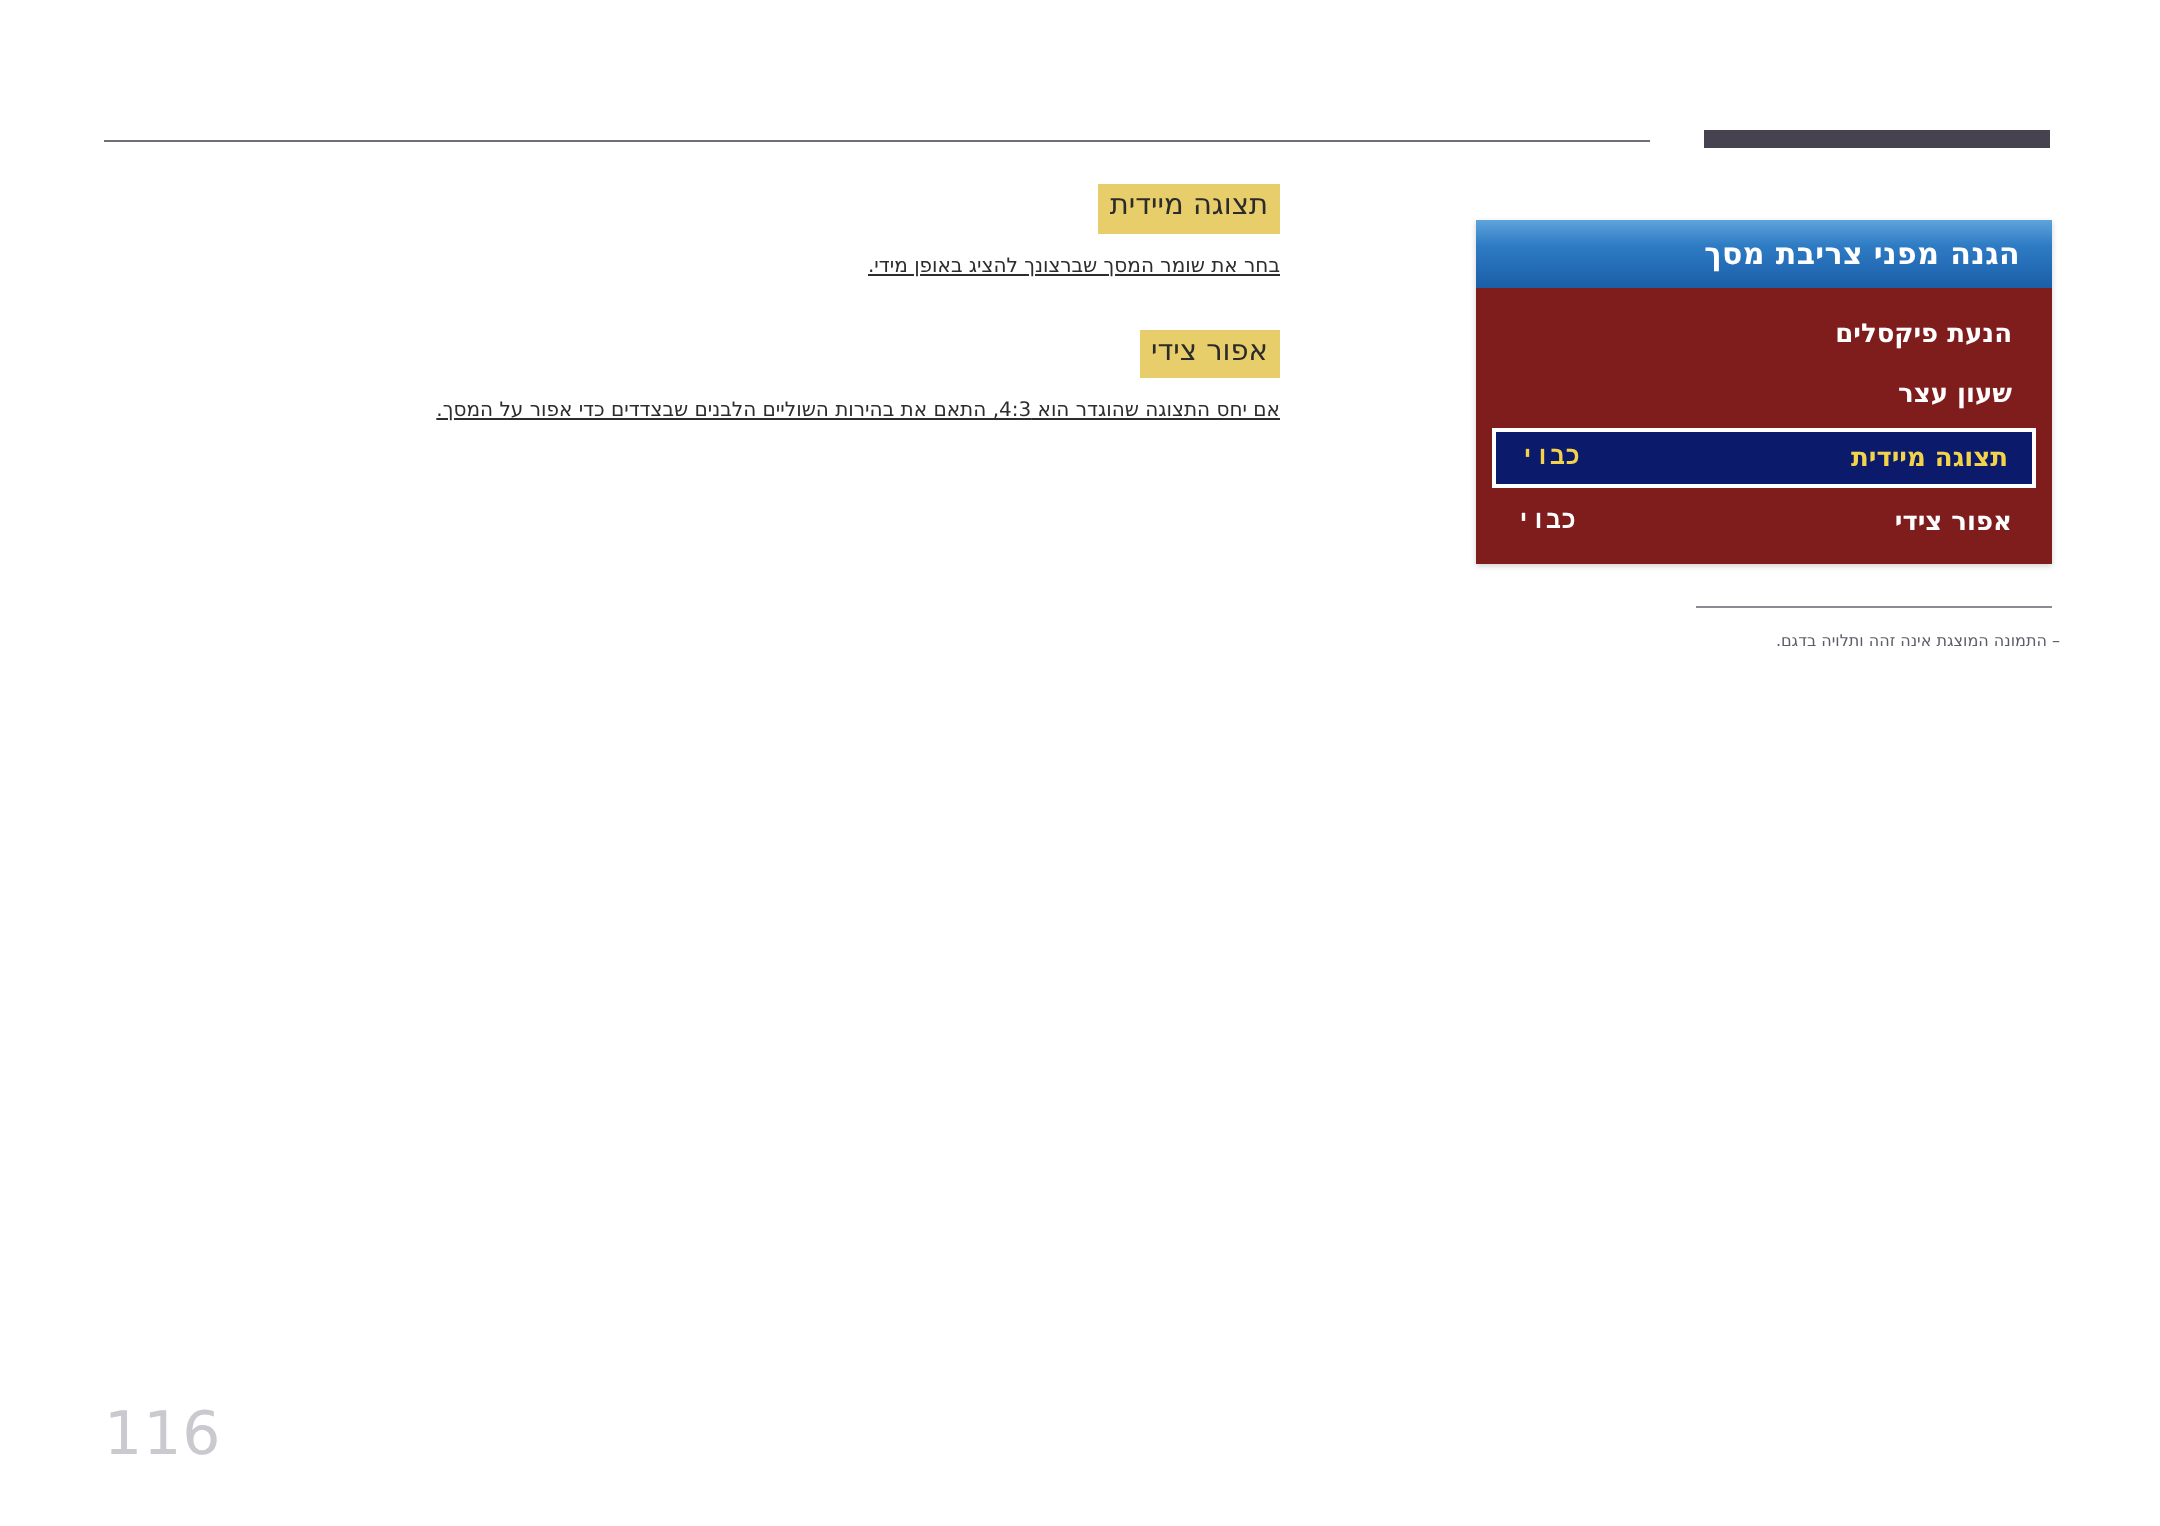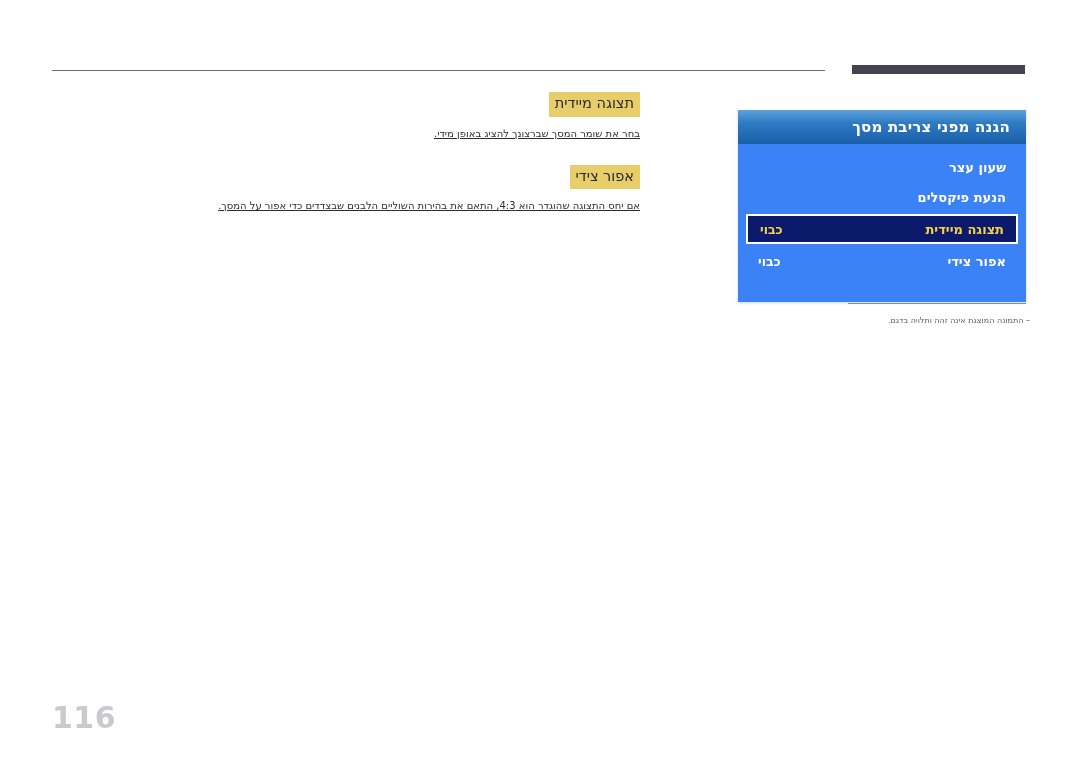--- a/index.html
+++ b/index.html
@@ -77,22 +77,22 @@
     font-size: 11px;
   }
   .section-2 { margin-top: 24px; }
 
   
   .osd {
     position: absolute;
     left: 738px;
     top: 110px;
     width: 288px;
-    height: 192px;
-    background: #3b82f6;
+    height: 172px;
+    background: #7f1d1d;
     box-shadow: 0 1px 3px rgba(0,0,0,0.18);
     direction: rtl;
   }
   .osd-title {
     height: 34px;
     background: linear-gradient(to bottom, #5ea3dc 0%, #2e7bc4 38%, #1a5fa8 100%);
     color: #ffffff;
     font-size: 15px;
     font-weight: 700;
     display: flex;
@@ -110,21 +110,21 @@
     display: flex;
     align-items: center;
     justify-content: space-between;
     padding: 0 20px 0 20px;
     box-sizing: border-box;
     color: #ffffff;
     font-size: 13px;
     font-weight: 600;
   }
   .osd-row .lbl { text-align: right; }
-  .osd-row .val { text-align: right; font-size: 12.5px; }
+  .osd-row .val { text-align: right; font-size: 12.5px; font-family: Liberation Mono, monospace; }
   .osd-row.selected {
     background: #0b1a6b;
     border: 2px solid #ffffff;
     color: #f3d34a;
     height: 30px;
     margin: 2px 8px;
     padding: 0 12px;
     box-sizing: border-box;
   }
   .osd-row.selected .val { color: #f3d34a; }
@@ -150,21 +150,21 @@
     white-space: nowrap;
   }
 
   
   .page-num {
     position: absolute;
     left: 52px;
     top: 700px;
     font-size: 30px;
     color: #c9c9cf;
-    font-weight: 700;
+    font-weight: 400;
     letter-spacing: 0.5px;
     direction: ltr;
   }
 </style>
 </head>
 <body>
 
 <div class="rule-thin"></div>
 <div class="rule-thick"></div>
 
@@ -184,26 +184,26 @@
     <div class="para">אם יחס התצוגה שהוגדר הוא 4:3, התאם את בהירות השוליים הלבנים שבצדדים כדי אפור על המסך.</div>
   </div>
 
 </div>
 
 <div class="osd">
   <div class="osd-title">הגנה מפני צריבת מסך</div>
   <div class="osd-body">
 
     <div class="osd-row">
+      <span class="lbl">הנעת פיקסלים</span>
+      <span class="val"></span>
+    </div>
+
+    <div class="osd-row">
       <span class="lbl">שעון עצר</span>
-      <span class="val"></span>
-    </div>
-
-    <div class="osd-row">
-      <span class="lbl">הנעת פיקסלים</span>
       <span class="val"></span>
     </div>
 
     <div class="osd-row selected">
       <span class="lbl">תצוגה מיידית</span>
       <span class="val">כבוי</span>
     </div>
 
     <div class="osd-row">
       <span class="lbl">אפור צידי</span>

